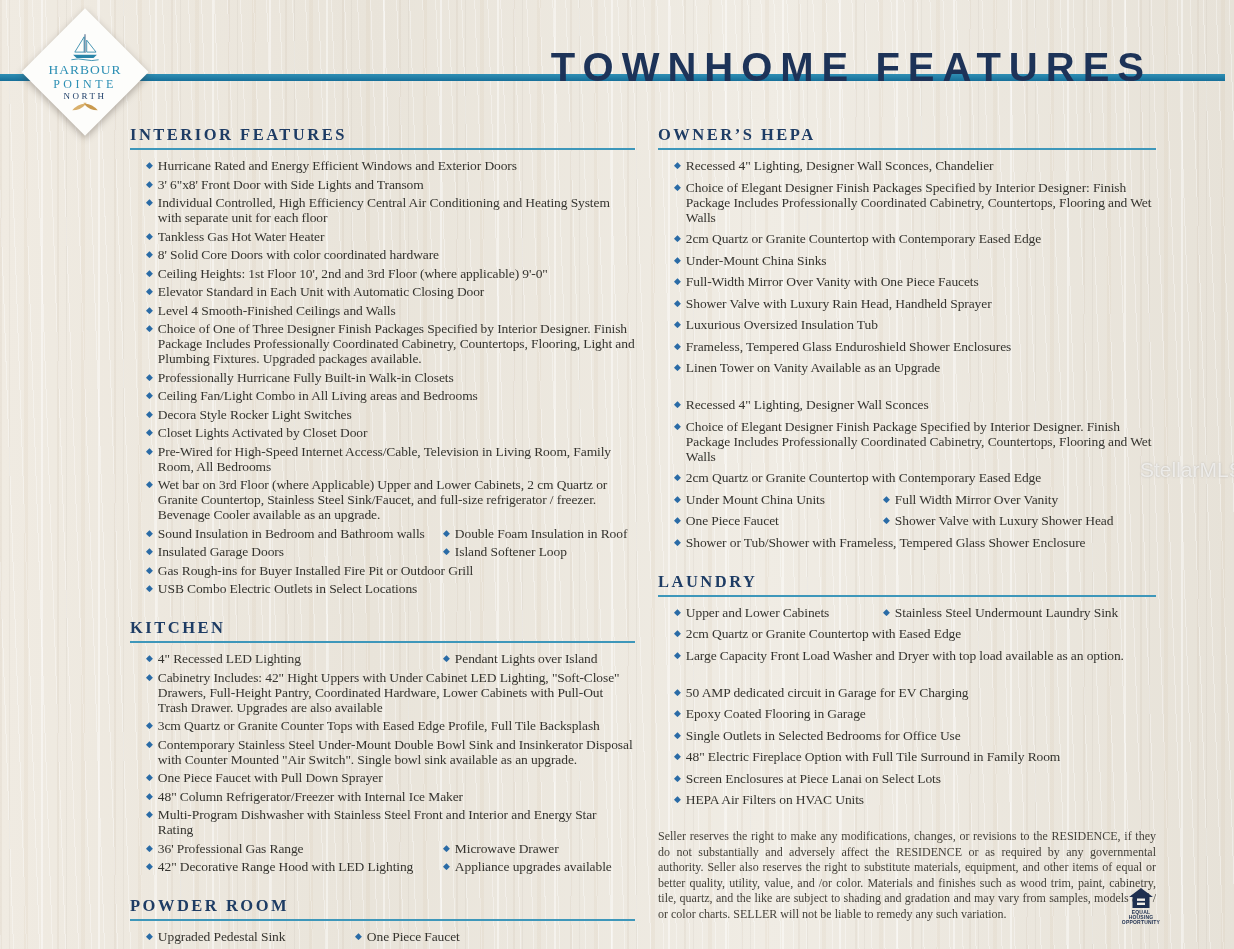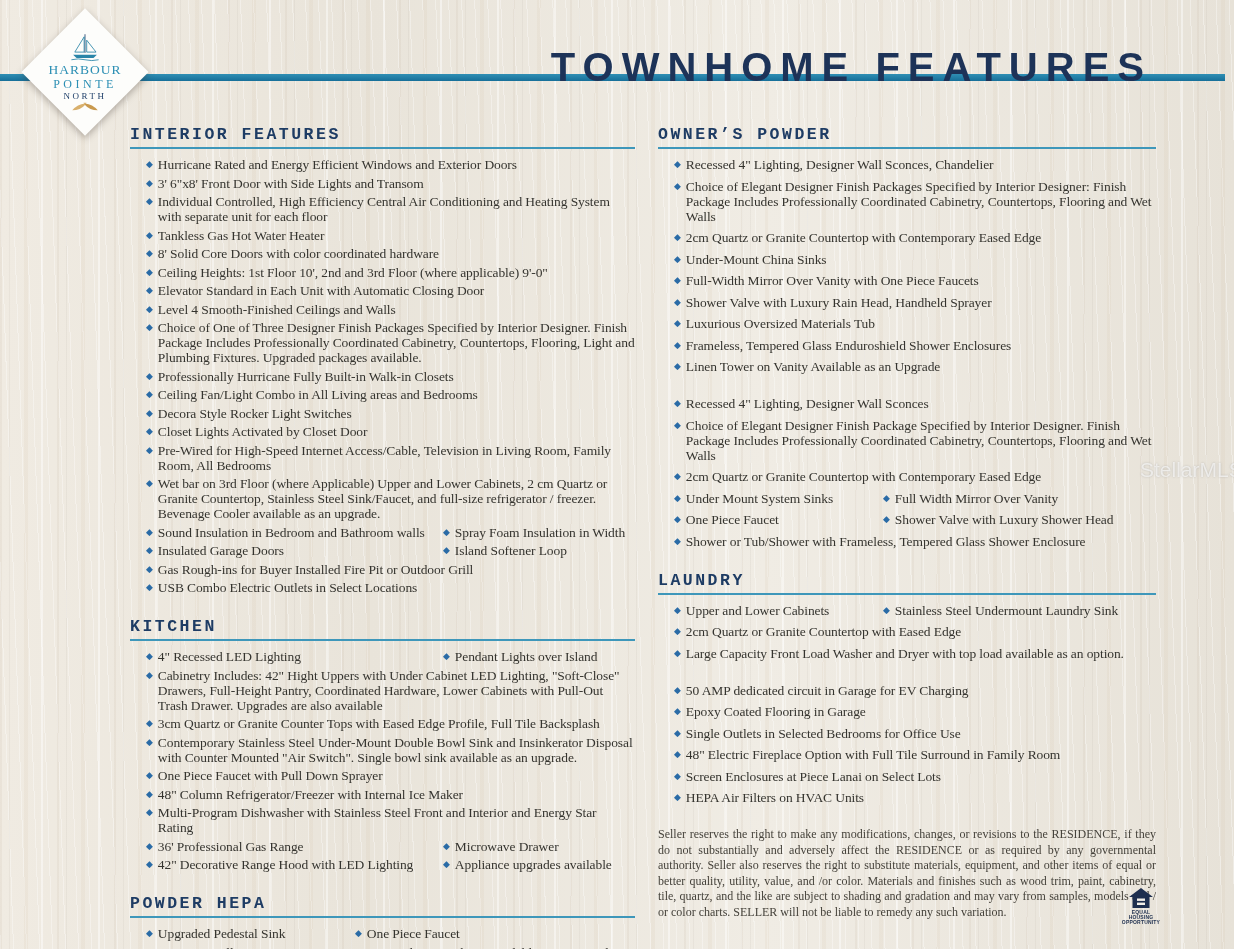--- a/index.html
+++ b/index.html
@@ -51,21 +51,21 @@
   .logo-name1{font-family:"Liberation Serif",serif;font-size:13.5px;letter-spacing:1px;color:#2c8fb4;margin-top:1px;}
   .logo-name2{font-family:"Liberation Serif",serif;font-size:12px;letter-spacing:3.5px;color:#2c8fb4;margin-top:2px;}
   .logo-name3{font-family:"Liberation Serif",serif;font-size:9px;letter-spacing:2.5px;color:#21416b;margin-top:2px;}
   
   .col{position:absolute;top:125px;}
   .col-left{left:130px;width:505px;}
   .col-right{left:658px;width:498px;}
   .feature-section{margin-bottom:22px;}
   .section-title{
     margin:0 0 8px 0;padding:0 0 3px 0;
-    font-family:Liberation Mono, monospace;
+    font-family:Liberation Serif, serif;
     font-weight:bold;font-size:16.5px;letter-spacing:2.5px;
     color:#1e3c64;border-bottom:2px solid #3e97ba;
   }
   .items{padding-left:16px;}
   .item-row{display:flex;margin-bottom:3.5px;font-size:13.5px;line-height:15px;letter-spacing:-0.1px;}
   .col-right .item-row{margin-bottom:6.5px;}
   .cell{display:flex;flex:1;}
   .two-col > .cell:first-child{flex:none;}
   .two-col.wide  > .cell:first-child{width:297px;}
   .two-col.narrow> .cell:first-child{width:209px;}
@@ -222,21 +222,21 @@
               <span class="item-text">Wet bar on 3rd Floor (where Applicable) Upper and Lower Cabinets, 2 cm Quartz or Granite Countertop, Stainless Steel Sink/Faucet, and full-size refrigerator / freezer. Bevenage Cooler available as an upgrade.</span>
             </div>
           </div>
           <div class="item-row two-col wide">
             <div class="cell">
               <span class="bullet">◆</span>
               <span class="item-text">Sound Insulation in Bedroom and Bathroom walls</span>
             </div>
             <div class="cell">
               <span class="bullet">◆</span>
-              <span class="item-text">Spray Foam Insulation in Width</span>
+              <span class="item-text">Double Foam Insulation in Roof</span>
             </div>
           </div>
           <div class="item-row two-col wide">
             <div class="cell">
               <span class="bullet">◆</span>
               <span class="item-text">Insulated Garage Doors</span>
             </div>
             <div class="cell">
               <span class="bullet">◆</span>
               <span class="item-text">Island Softener Loop</span>
@@ -321,21 +321,21 @@
               <span class="item-text">42" Decorative Range Hood with LED Lighting</span>
             </div>
             <div class="cell">
               <span class="bullet">◆</span>
               <span class="item-text">Appliance upgrades available</span>
             </div>
           </div>
         </div>
       </section>
       <section class="feature-section">
-        <h2 class="section-title">POWDER HEPA</h2>
+        <h2 class="section-title">POWDER ROOM</h2>
         <div class="items">
           <div class="item-row two-col narrow">
             <div class="cell">
               <span class="bullet">◆</span>
               <span class="item-text">Upgraded Pedestal Sink</span>
             </div>
             <div class="cell">
               <span class="bullet">◆</span>
               <span class="item-text">One Piece Faucet</span>
             </div>
@@ -350,21 +350,21 @@
               <span class="item-text">Optional Base Cabinet available as an upgrade</span>
             </div>
           </div>
         </div>
       </section>
     </div>
 
   <div class="col col-right">
     <div id="col-right-sections">
         <section class="feature-section">
-          <h2 class="section-title">OWNER’S POWDER</h2>
+          <h2 class="section-title">OWNER’S HEPA</h2>
           <div class="items">
             <div class="item-row">
               <div class="cell">
                 <span class="bullet">◆</span>
                 <span class="item-text">Recessed 4" Lighting, Designer Wall Sconces, Chandelier</span>
               </div>
             </div>
             <div class="item-row">
               <div class="cell">
                 <span class="bullet">◆</span>
@@ -391,21 +391,21 @@
             </div>
             <div class="item-row">
               <div class="cell">
                 <span class="bullet">◆</span>
                 <span class="item-text">Shower Valve with Luxury Rain Head, Handheld Sprayer</span>
               </div>
             </div>
             <div class="item-row">
               <div class="cell">
                 <span class="bullet">◆</span>
-                <span class="item-text">Luxurious Oversized Materials Tub</span>
+                <span class="item-text">Luxurious Oversized Insulation Tub</span>
               </div>
             </div>
             <div class="item-row">
               <div class="cell">
                 <span class="bullet">◆</span>
                 <span class="item-text">Frameless, Tempered Glass Enduroshield Shower Enclosures</span>
               </div>
             </div>
             <div class="item-row">
               <div class="cell">
@@ -431,21 +431,21 @@
             </div>
             <div class="item-row">
               <div class="cell">
                 <span class="bullet">◆</span>
                 <span class="item-text">2cm Quartz or Granite Countertop with Contemporary Eased Edge</span>
               </div>
             </div>
             <div class="item-row two-col narrow">
               <div class="cell">
                 <span class="bullet">◆</span>
-                <span class="item-text">Under Mount System Sinks</span>
+                <span class="item-text">Under Mount China Units</span>
               </div>
               <div class="cell">
                 <span class="bullet">◆</span>
                 <span class="item-text">Full Width Mirror Over Vanity</span>
               </div>
             </div>
             <div class="item-row two-col narrow">
               <div class="cell">
                 <span class="bullet">◆</span>
                 <span class="item-text">One Piece Faucet</span>

